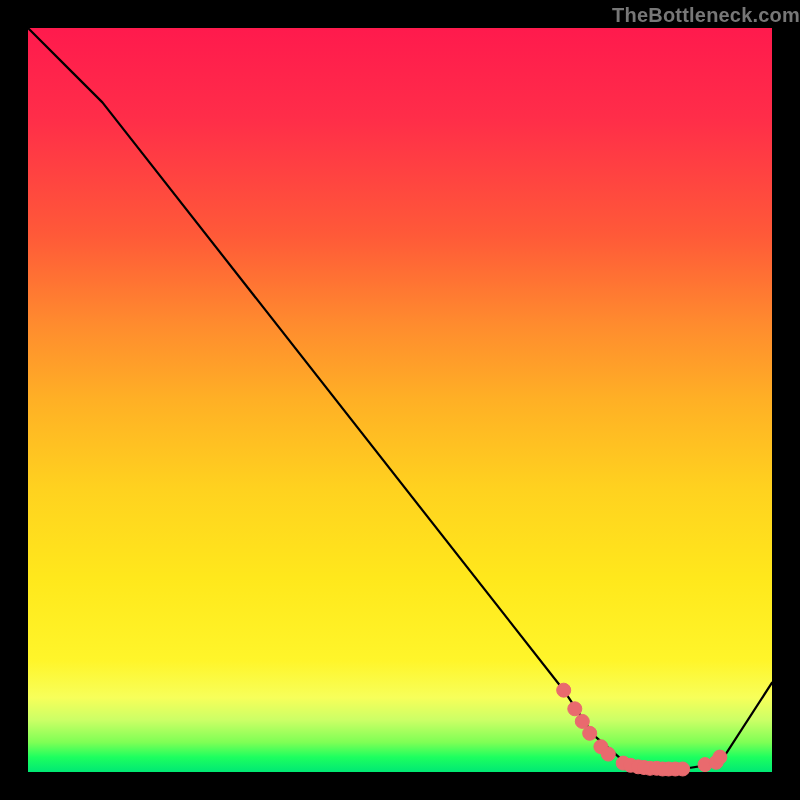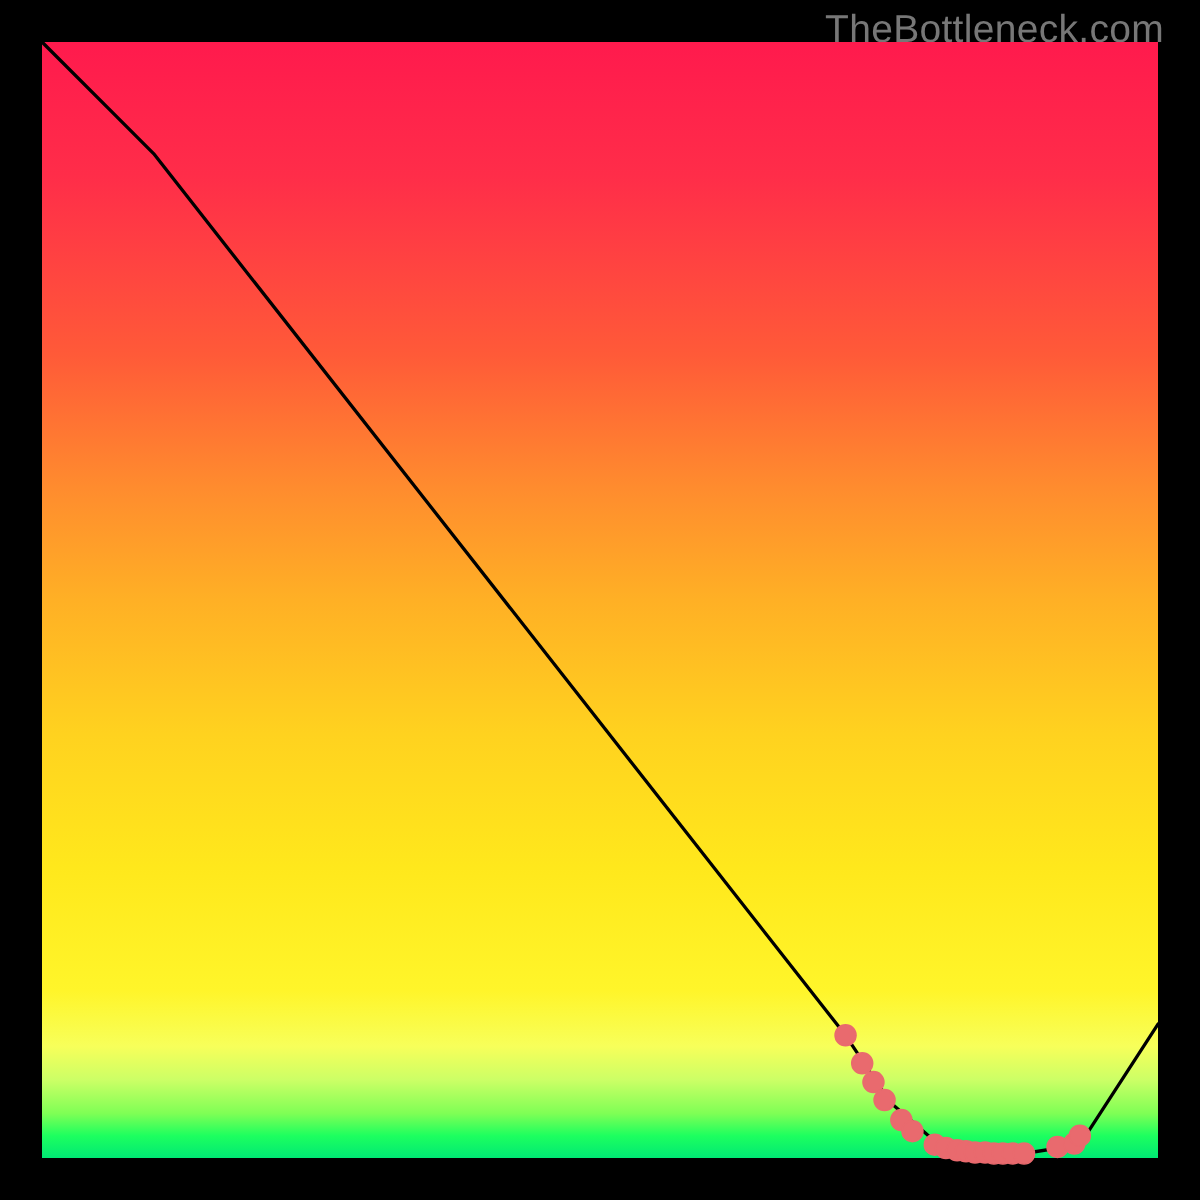--- a/index.html
+++ b/index.html
@@ -6,25 +6,25 @@
   html, body { width: 800px; height: 800px; background: #000; overflow: hidden; }
   .wrap {
     position: relative;
     width: 800px;
     height: 800px;
     background: #000;
   }
   .watermark {
     position: absolute;
     top: 4px;
-    right: 24px;
+    right: 0;
     color: #777;
     font-family: Arial, Helvetica, sans-serif;
-    font-size: 26px;
-    font-weight: 400;
+    font-size: 20px;
+    font-weight: 700;
     letter-spacing: 0.2px;
   }
   .plot {
     position: absolute;
     left: 28px;
     top: 28px;
     width: 744px;
     height: 744px;
     
     background: linear-gradient(

